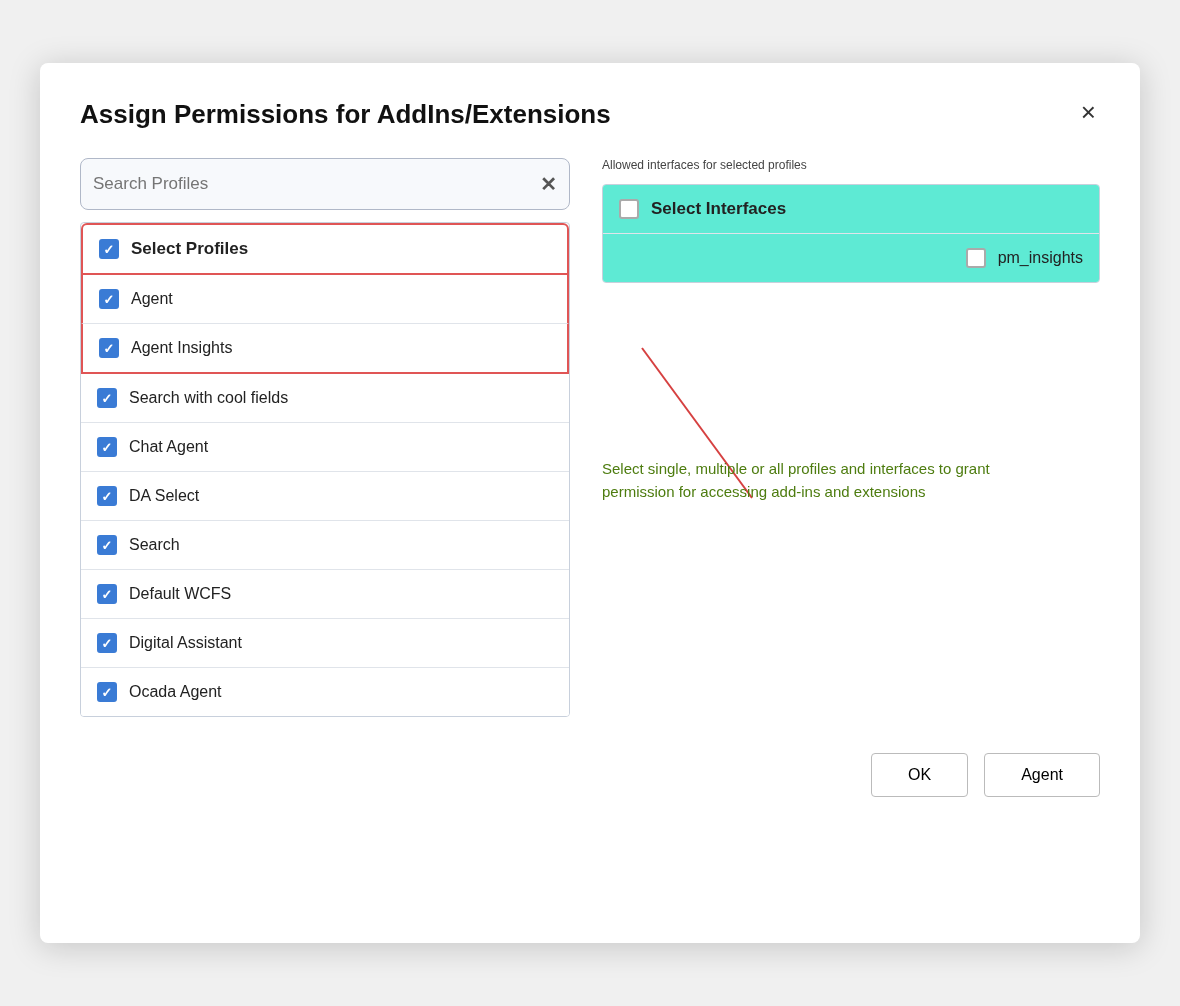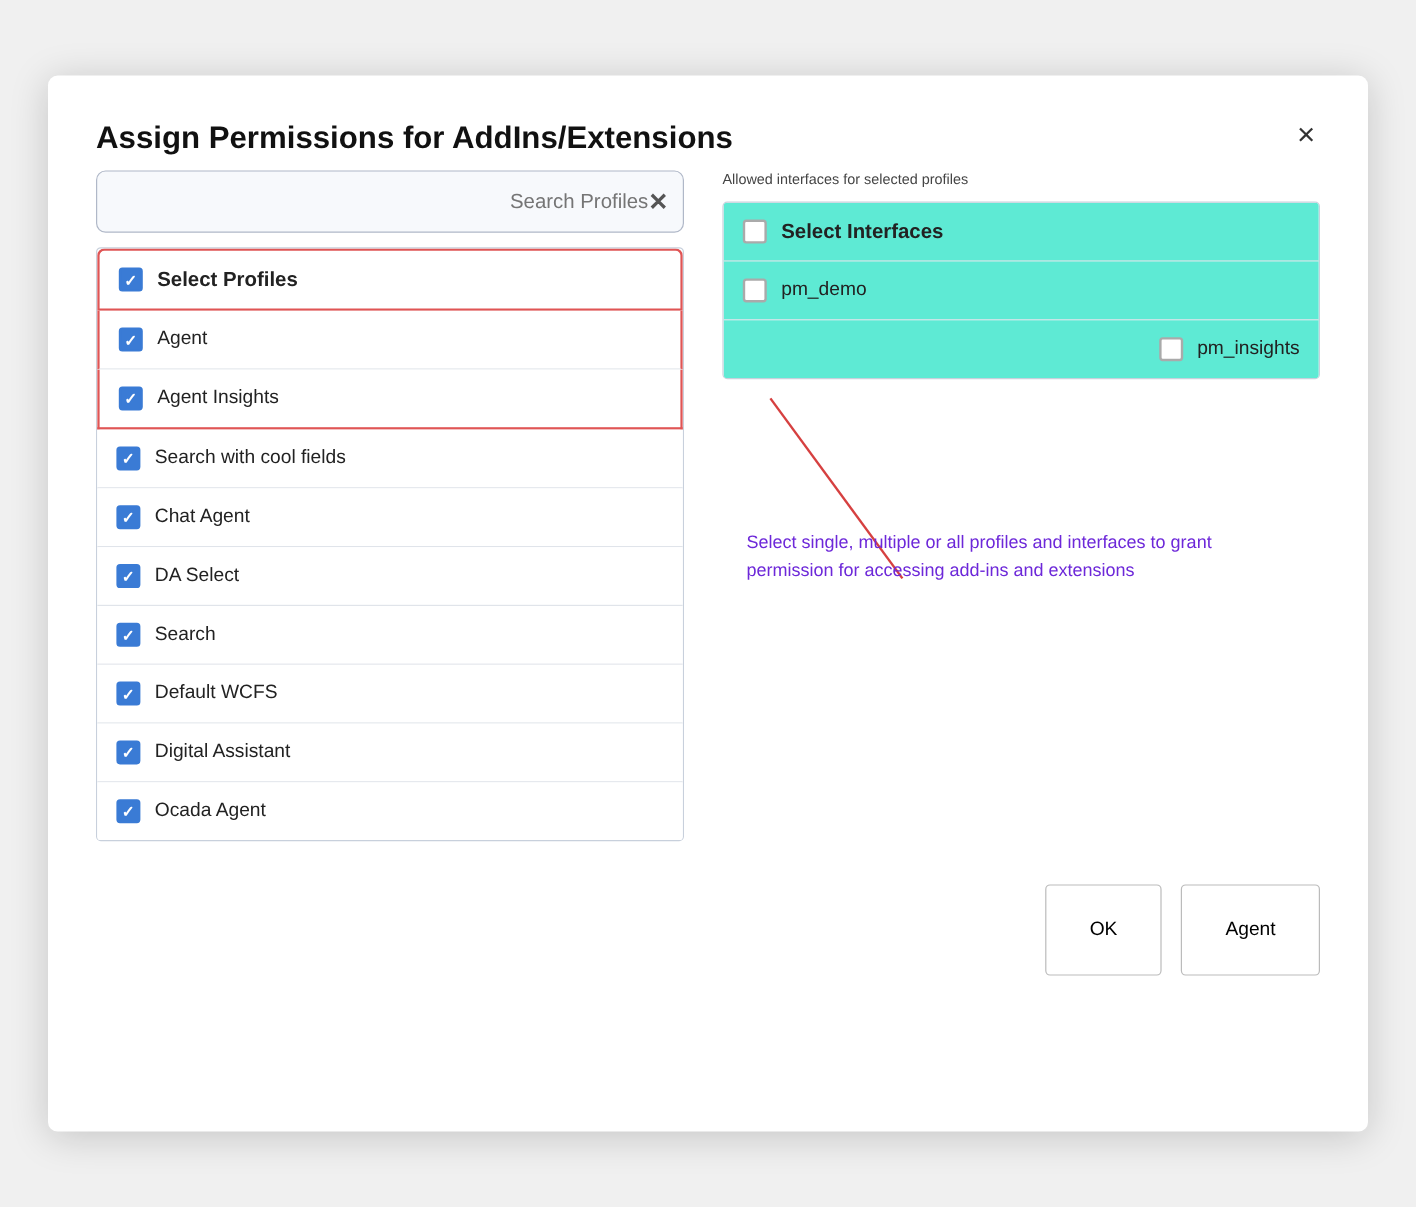--- a/index.html
+++ b/index.html
@@ -26,21 +26,21 @@
       box-shadow: 0 4px 32px rgba(0,0,0,0.18);
       width: 1100px;
       min-height: 880px;
       padding: 36px 40px 36px 40px;
       position: relative;
     }
     .modal-header {
       display: flex;
       justify-content: space-between;
       align-items: flex-start;
-      margin-bottom: 12px;
+      margin-bottom: 28px;
     }
     .modal-title {
       font-size: 26px;
       font-weight: 700;
       color: #111;
     }
     .close-btn {
       background: none;
       border: none;
       font-size: 26px;
@@ -71,21 +71,20 @@
       margin-bottom: 12px;
       height: 52px;
     }
     .search-input {
       flex: 1;
       border: none;
       background: transparent;
       font-size: 17px;
       color: #a21caf;
       outline: none;
-      text-align: right;
     }
     .clear-btn {
       background: none;
       border: none;
       font-size: 20px;
       color: #555;
       cursor: pointer;
       font-weight: 700;
     }
     .profiles-list {
@@ -180,35 +179,35 @@
       position: absolute;
       top: 180px;
       left: -20px;
       width: 200px;
       height: 180px;
       pointer-events: none;
     }
     .hint-text {
       position: absolute;
       top: 300px;
-      left: 20px;
-      color: #6d28d9;
+      left: 0;
+      color: #4d7c0f;
       font-size: 15px;
       line-height: 1.5;
       max-width: 400px;
     }
     
     .modal-footer {
       display: flex;
       justify-content: flex-end;
       gap: 16px;
       margin-top: 36px;
     }
     .btn {
-      padding: 28px 36px;
+      padding: 12px 36px;
       font-size: 16px;
       border-radius: 4px;
       border: 1.5px solid #bbb;
       background: #fff;
       cursor: pointer;
       font-weight: 500;
     }
     .btn-ok {
       border-color: #bbb;
       background: #fff;
@@ -313,26 +312,20 @@
         <div class="right-label">Allowed interfaces for selected profiles</div>
         <div class="interfaces-list">
 
           <div class="interface-item header-row">
             <div class="checkbox unchecked">
               <span class="checkbox-check"></span>
             </div>
             <span>Select Interfaces</span>
           </div>
 
-          <div class="interface-item">
-            <div class="checkbox unchecked">
-              <span class="checkbox-check"></span>
-            </div>
-            <span>pm_demo</span>
-          </div>
 
           <div class="interface-item">
             <div class="checkbox unchecked">
               <span class="checkbox-check"></span>
             </div>
             <span>pm_insights</span>
           </div>
         </div>
 
         <svg class="hint-arrow" viewBox="0 0 200 180" xmlns="http://www.w3.org/2000/svg">

